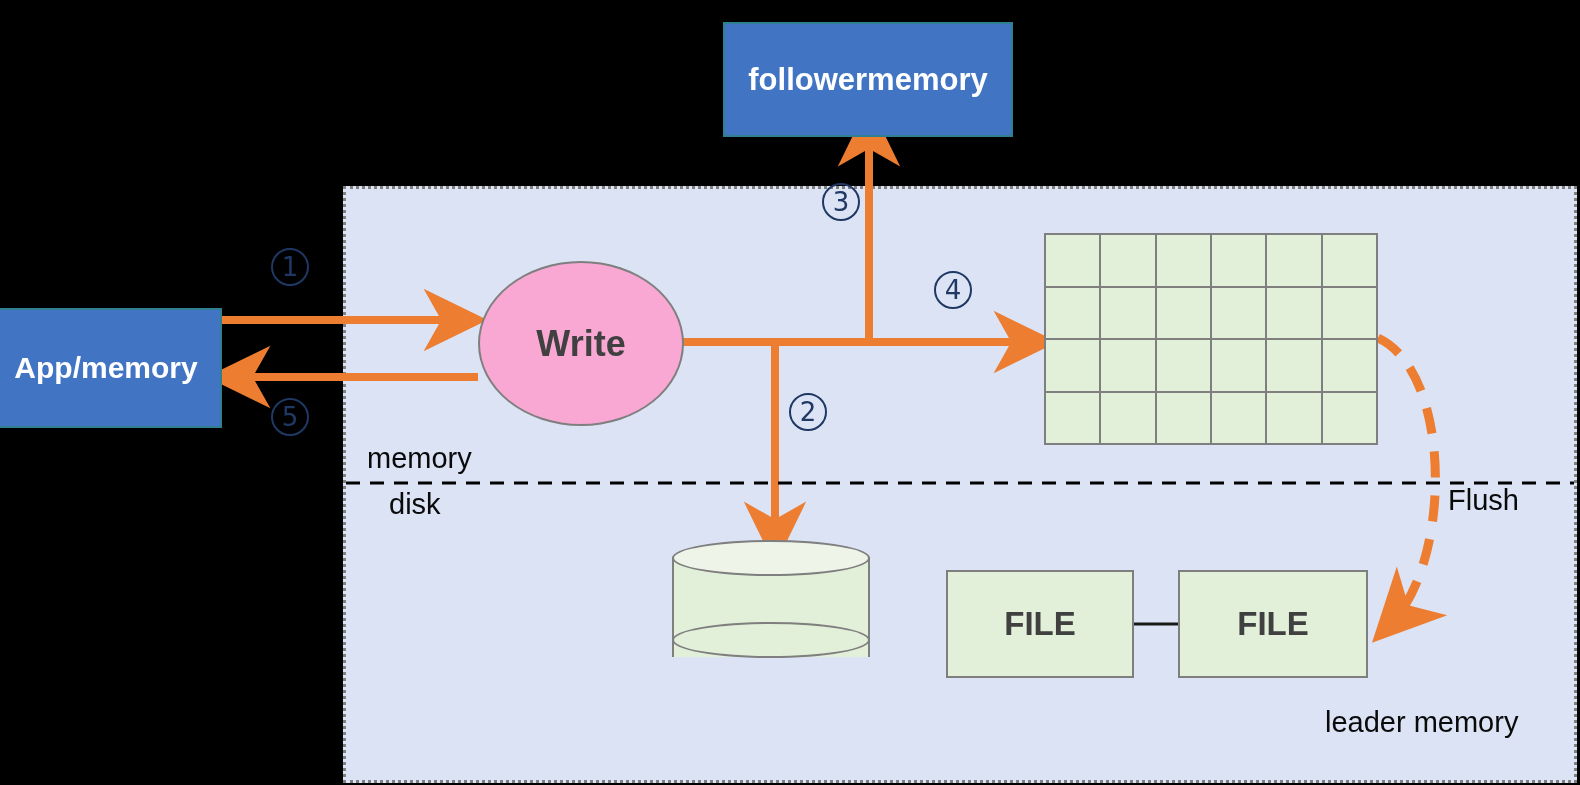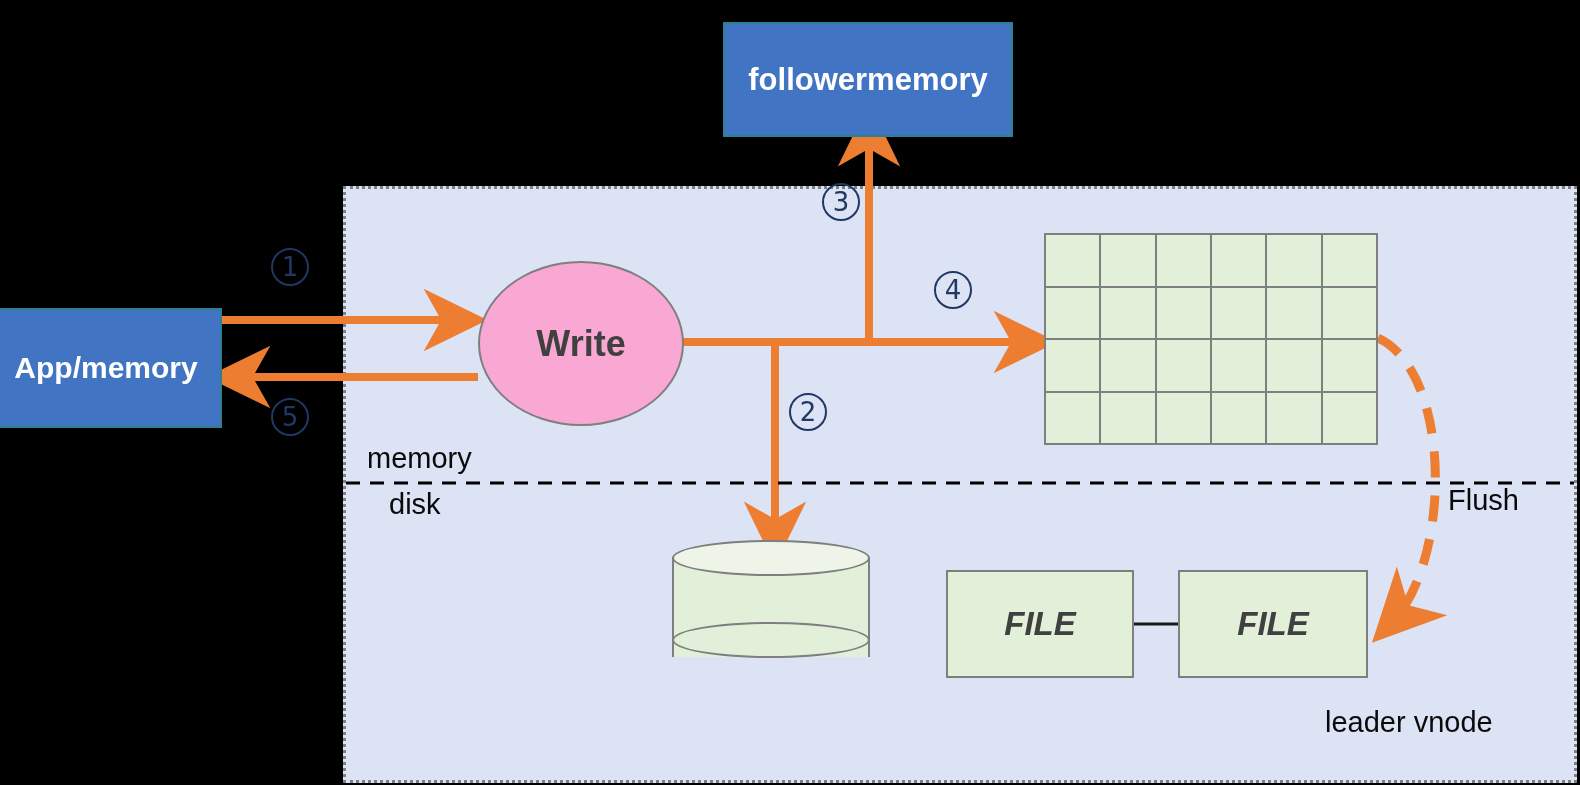--- a/index.html
+++ b/index.html
@@ -97,21 +97,21 @@
     text-align:center;font-size:29px;color:#0a0a0a;
   }
   
   .filebox{
     position:absolute;
     background:#e2efd9;
     border:2px solid #7f7f7f;
     box-sizing:border-box;
     display:flex;align-items:center;justify-content:center;
     font-size:33px;font-weight:bold;color:#404040;
-    top:570px;height:108px;font-style:italic;
+    top:570px;height:108px;
   }
   #file-1{left:946px;width:188px;}
   #file-2{left:1178px;width:190px;}
   
   .plainlabel{position:absolute;color:#0a0a0a;font-size:29px;white-space:nowrap;}
   #memory-label{left:367px;top:442px;}
   #disk-label{left:365px;top:488px;margin-left:24px;}
   #flush-label{left:1448px;top:484px;}
   #leader-label{left:1325px;top:706px;}
   
@@ -229,21 +229,21 @@
   <div class="filebox" id="file-1">
     <span>FILE</span>
   </div>
   <div class="filebox" id="file-2">
     <span>FILE</span>
   </div>
 
   <div class="plainlabel" id="memory-label">memory</div>
   <div class="plainlabel" id="disk-label">disk</div>
   <div class="plainlabel" id="flush-label">Flush</div>
-  <div class="plainlabel" id="leader-label">leader vnode</div>
+  <div class="plainlabel" id="leader-label">leader memory</div>
 
   <div class="stepnum" id="step-1">1</div>
   <div class="stepnum" id="step-5">5</div>
   <div class="stepnum" id="step-2">2</div>
   <div class="stepnum" id="step-3">3</div>
   <div class="stepnum" id="step-4">4</div>
 
 </div>
 
 </body></html>

